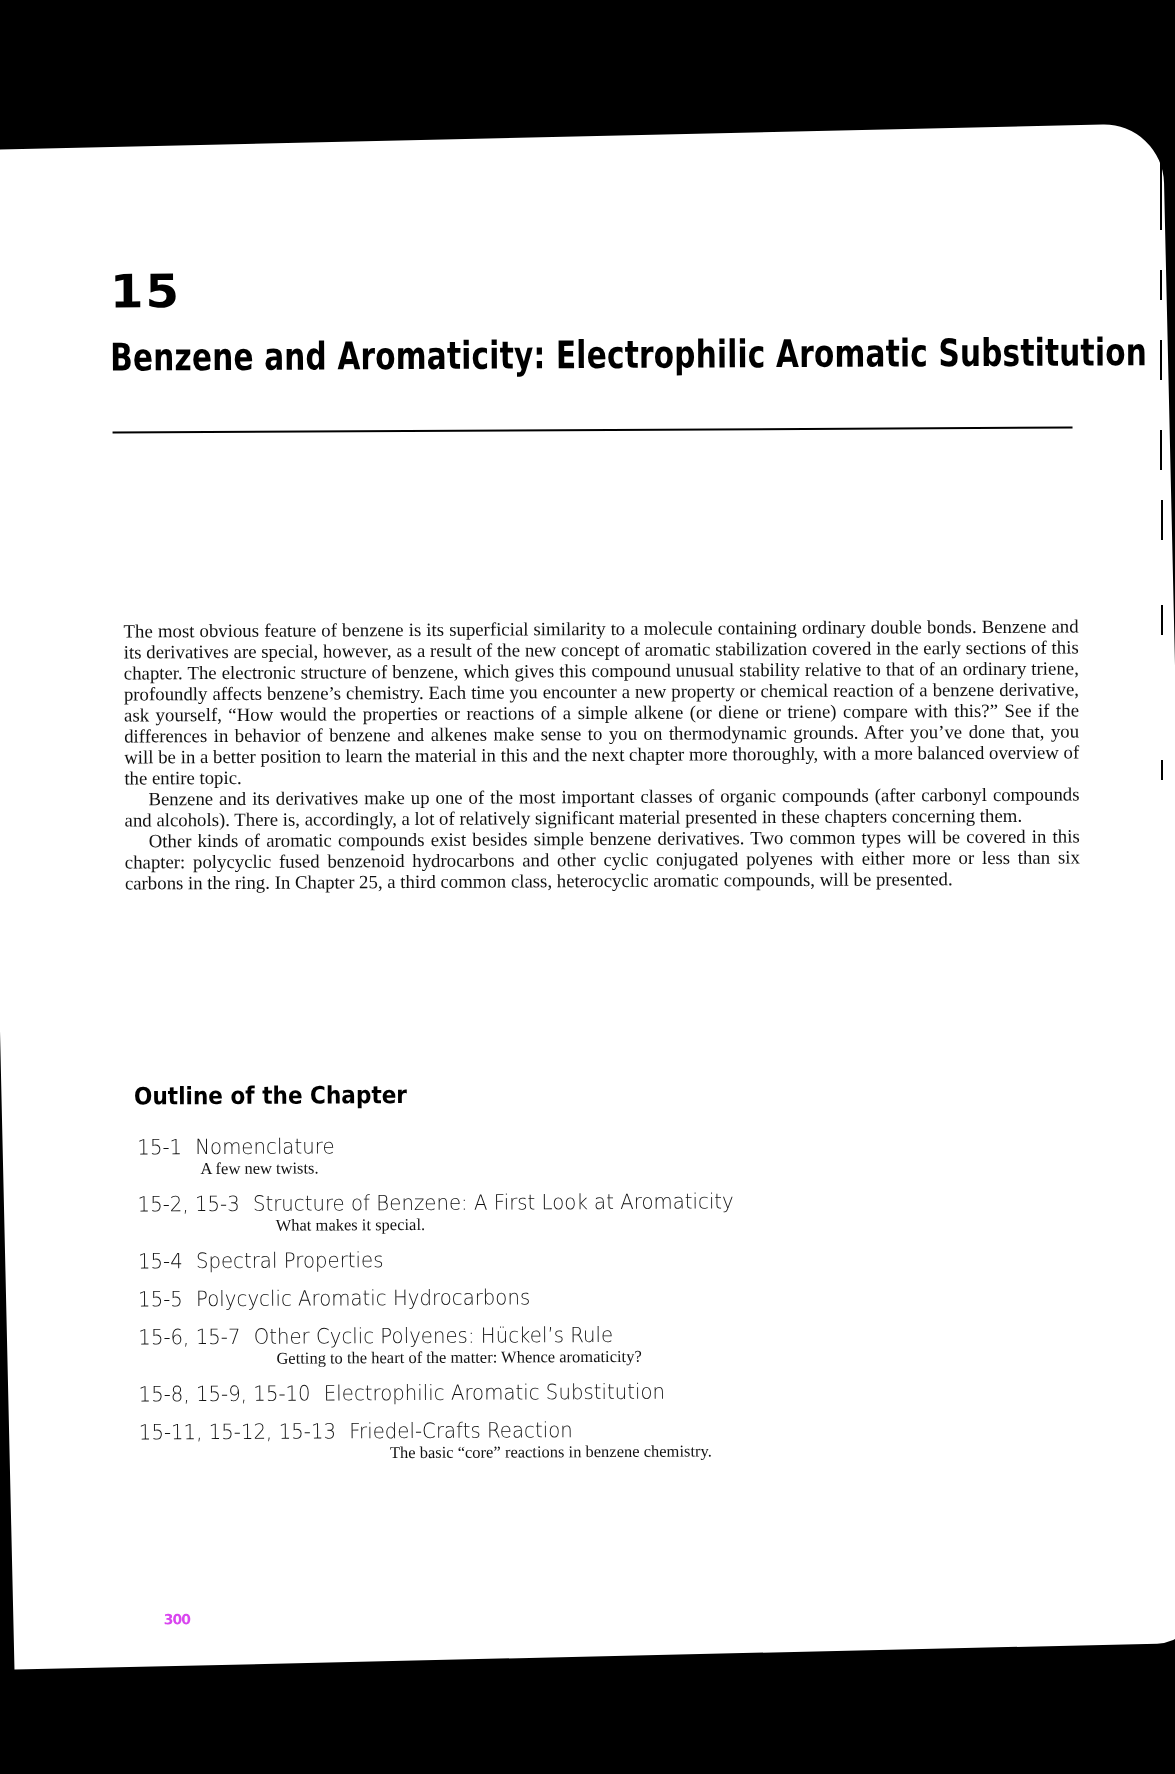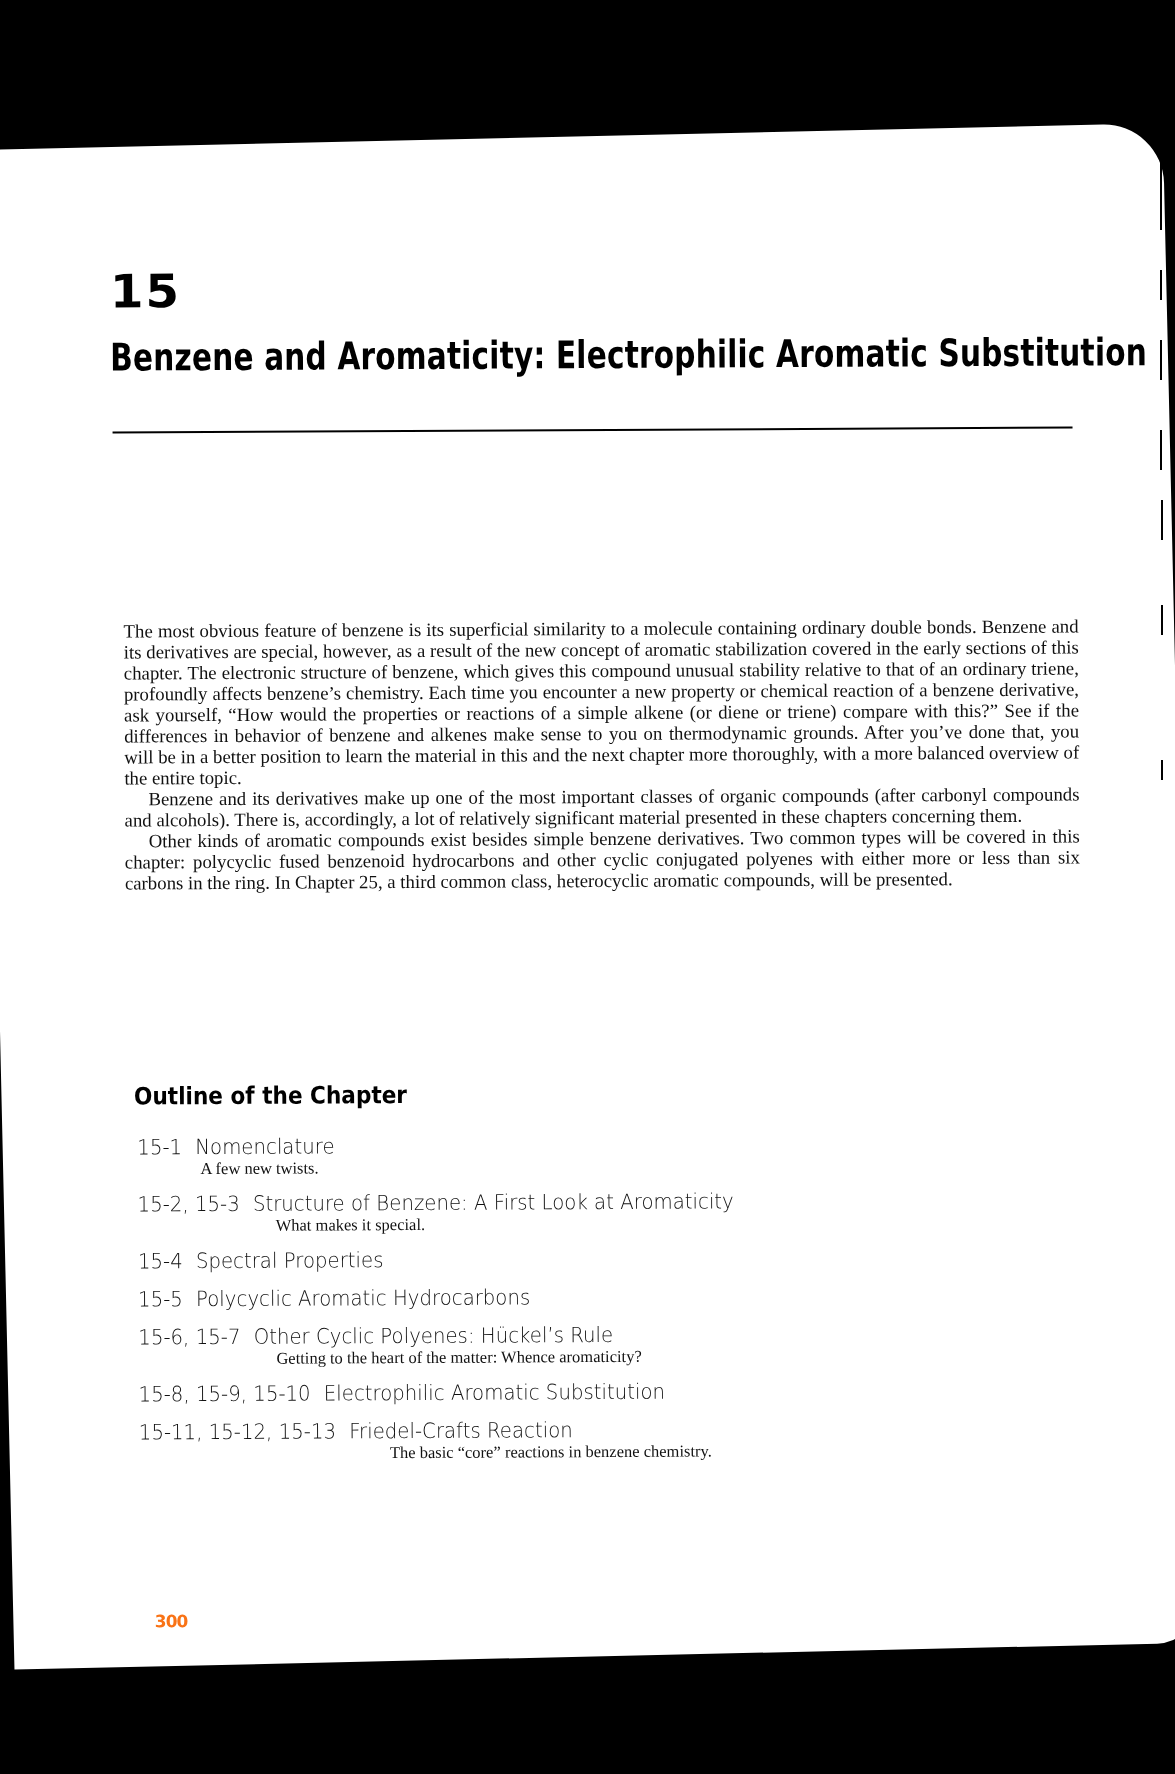--- a/index.html
+++ b/index.html
@@ -125,26 +125,26 @@
     }
     .outline-sub {
       font-family: "Liberation Serif", serif;
       font-size: 16.5px;
       line-height: 20px;
       margin-top: -1px;
       color: #111;
     }
     .page-number {
       position: absolute;
-      left: 151px;
+      left: 160px;
       top: 1609px;
       font-family: "DejaVu Sans", sans-serif;
       font-weight: bold;
-      font-size: 17px;
-      color: #f97316;
+      font-size: 14px;
+      color: #d946ef;
       letter-spacing: -1px;
     }
     .binding-marks {
       position: absolute;
       left: 1160px;
       top: 130px;
       width: 4px;
       height: 800px;
     }
     .binding-mark {

